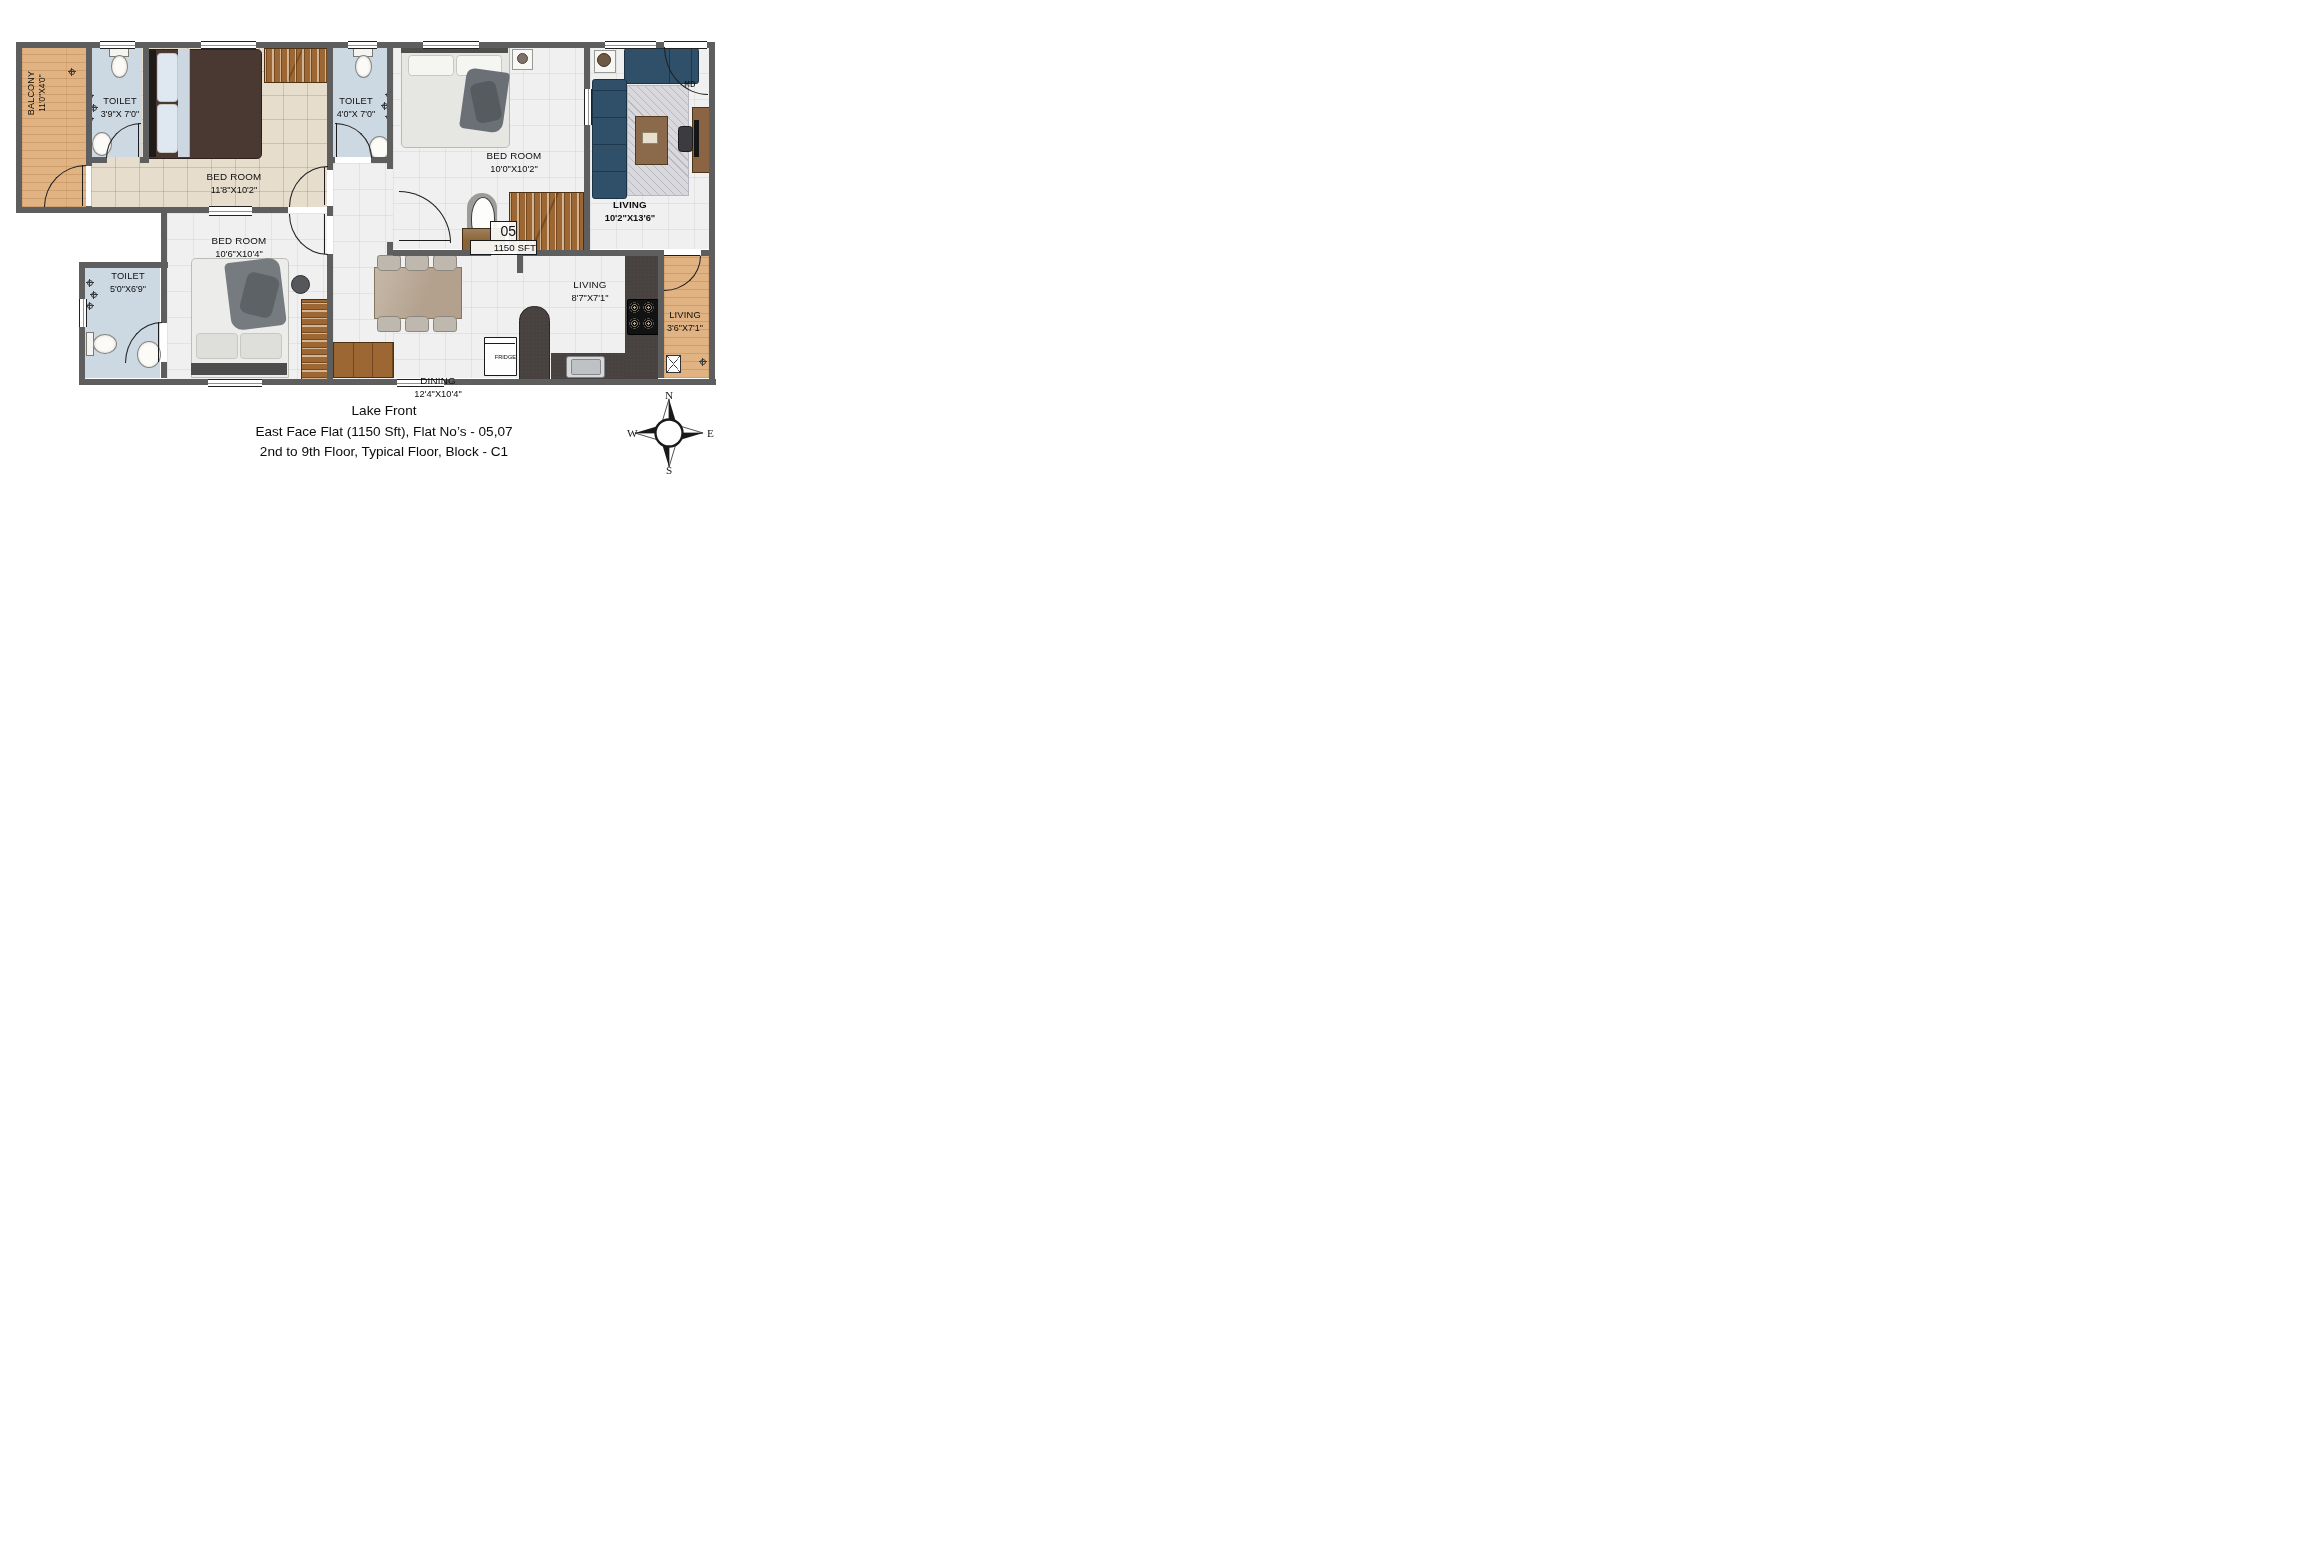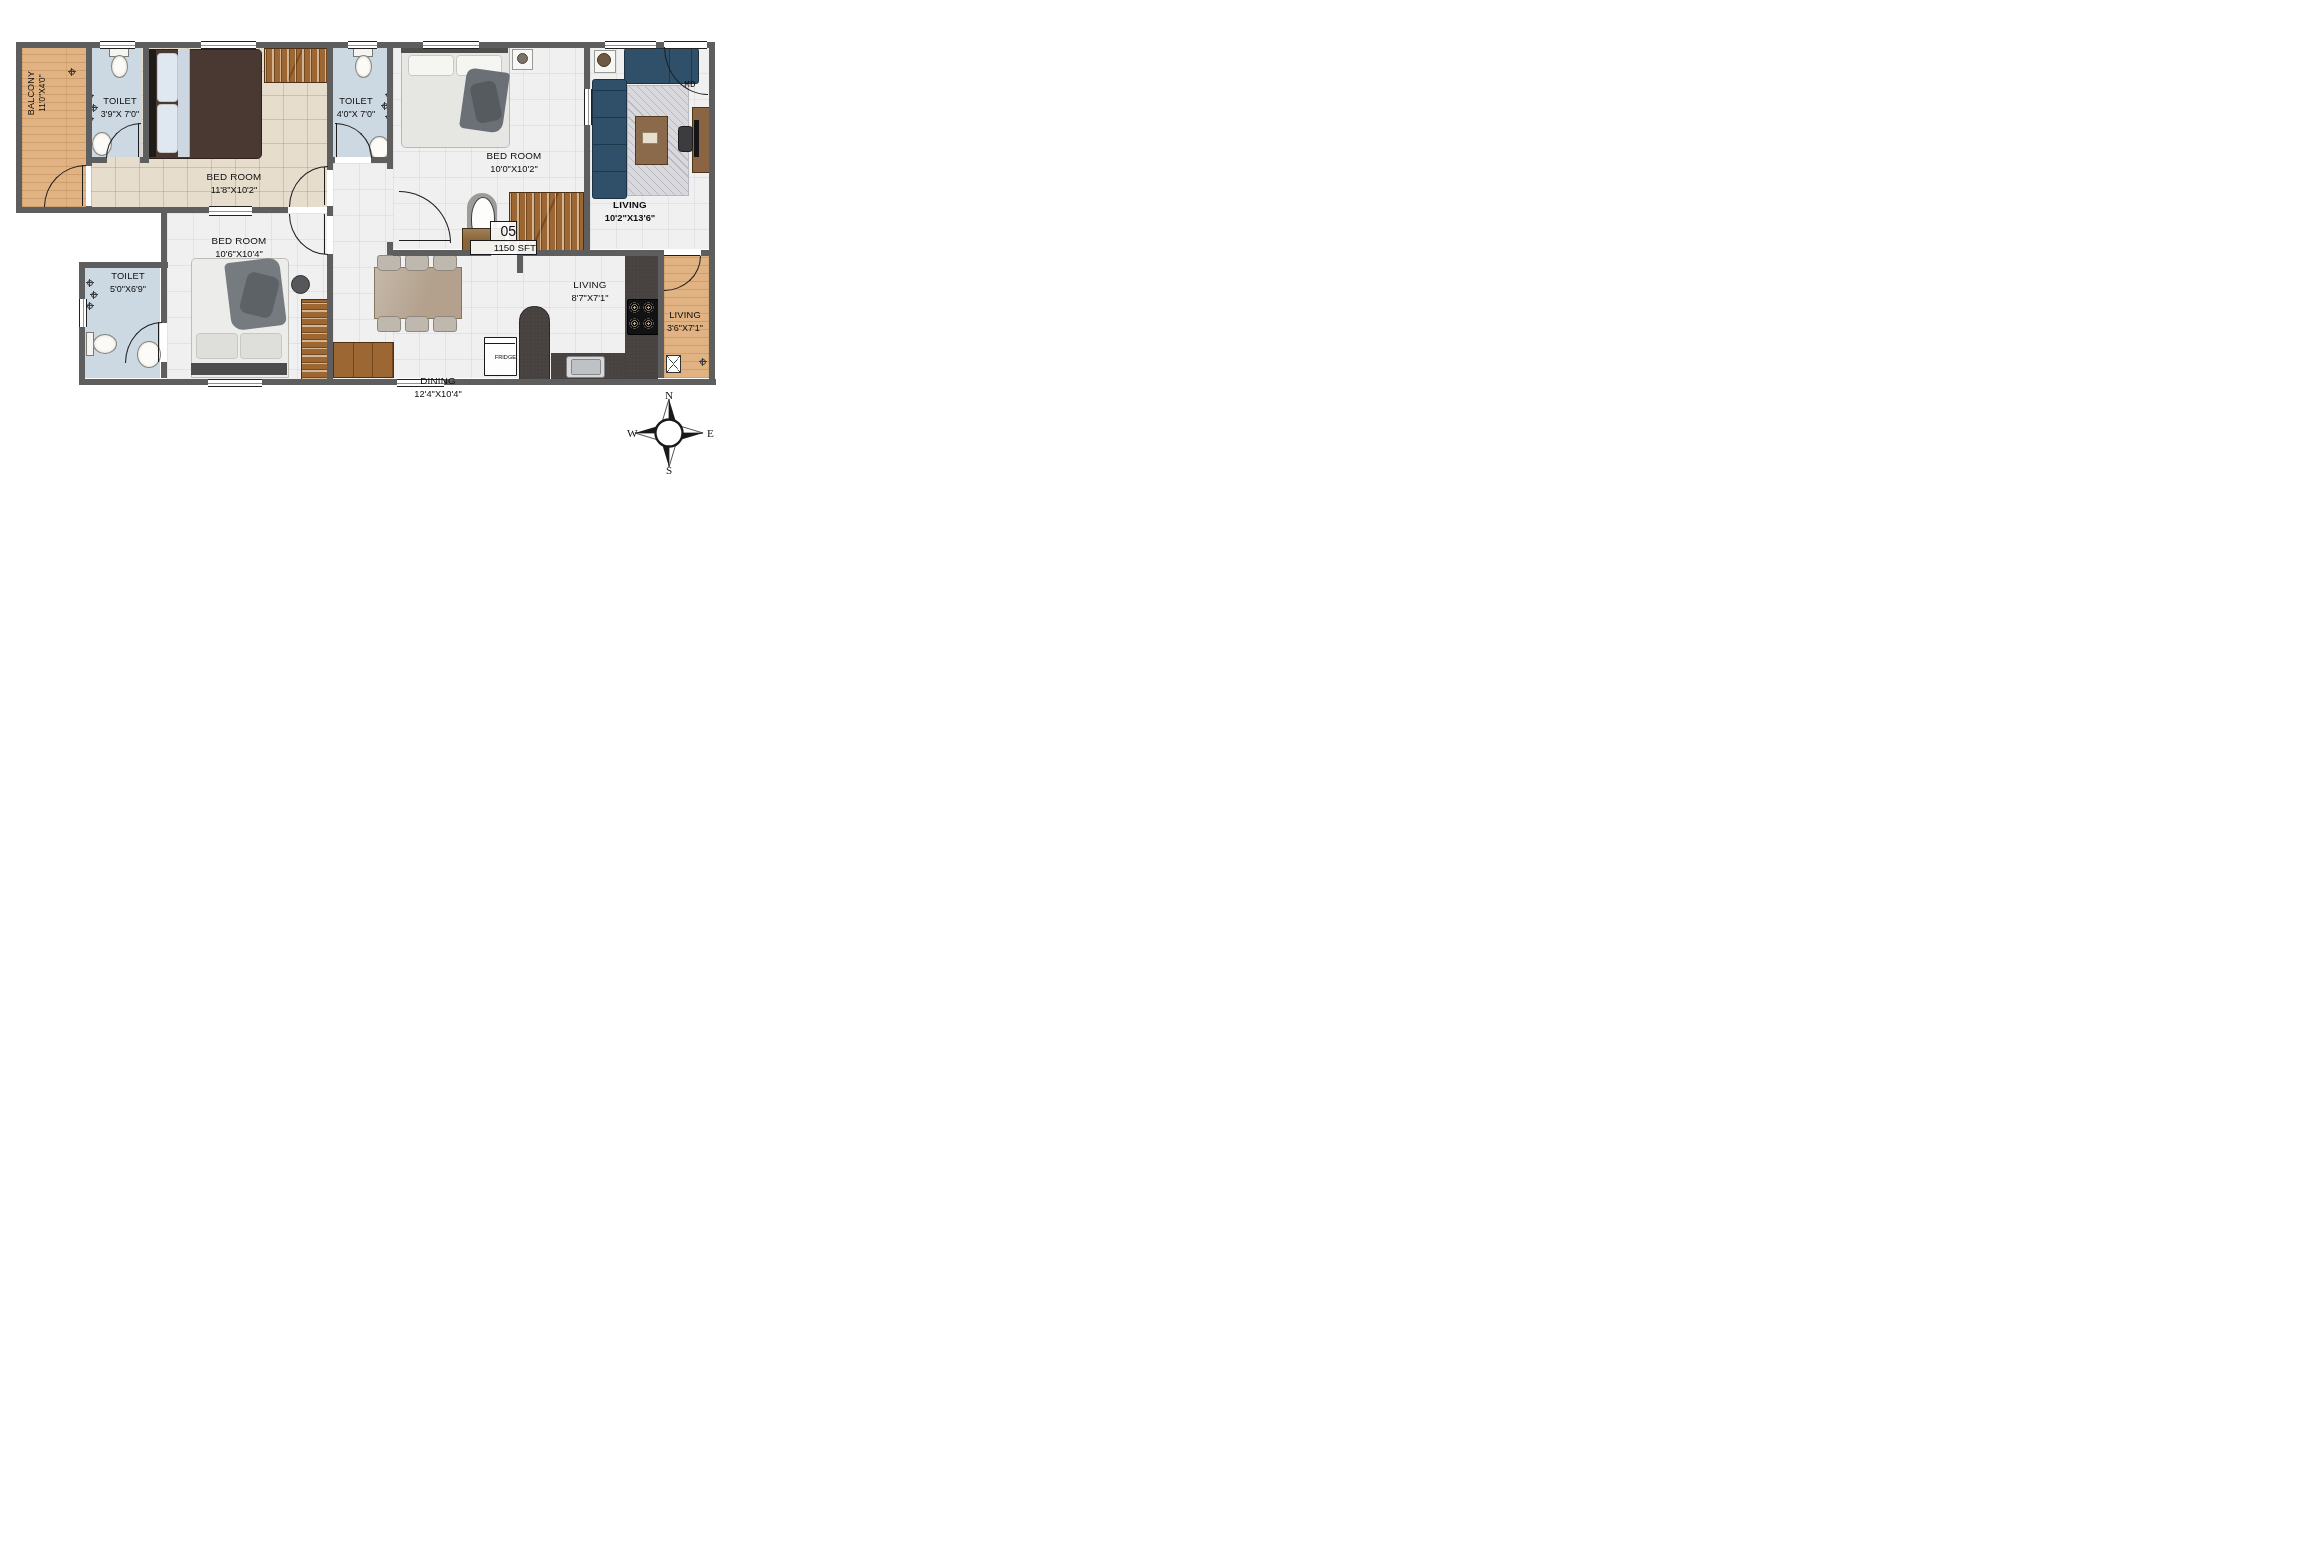--- a/index.html
+++ b/index.html
@@ -287,20 +287,25 @@
     <span class="nm" style="font-size:9.3px;">MD</span>
   </div>
 
   <div class="boxed" style="left:490px;top:221px;width:25px;height:18.7px;">
     <span style="font-size:14px;">05</span>
   </div>
   <div class="boxed" style="left:470px;top:240px;width:65px;height:13px;">
     <span style="font-size:9.8px;">1150 SFT</span>
   </div>
 
+  <div class="caption">
+    <div>Lake Front</div>
+    <div>East Face Flat (1150 Sft), Flat No’s - 05,07</div>
+    <div>2nd to 9th Floor, Typical Floor, Block - C1</div>
+  </div>
 
   <div class="abs" style="left:627px;top:395px;width:84px;height:82px;">
     <svg style="position:absolute;left:7px;top:2.8px;" width="70" height="70" viewBox="0 0 150 150">
       <polygon points="75,2 75,52 90,52" fill="#1a1a1a"></polygon>
       <polygon points="75,2 60,52 75,52" fill="#ffffff" stroke="#1a1a1a" stroke-width="1.6"></polygon>
       <polygon points="148,75 98,75 98,90" fill="#1a1a1a"></polygon>
       <polygon points="148,75 98,60 98,75" fill="#ffffff" stroke="#1a1a1a" stroke-width="1.6"></polygon>
       <polygon points="75,148 60,98 75,98" fill="#1a1a1a"></polygon>
       <polygon points="75,148 75,98 90,98" fill="#ffffff" stroke="#1a1a1a" stroke-width="1.6"></polygon>
       <polygon points="2,75 52,60 52,75" fill="#1a1a1a"></polygon>

